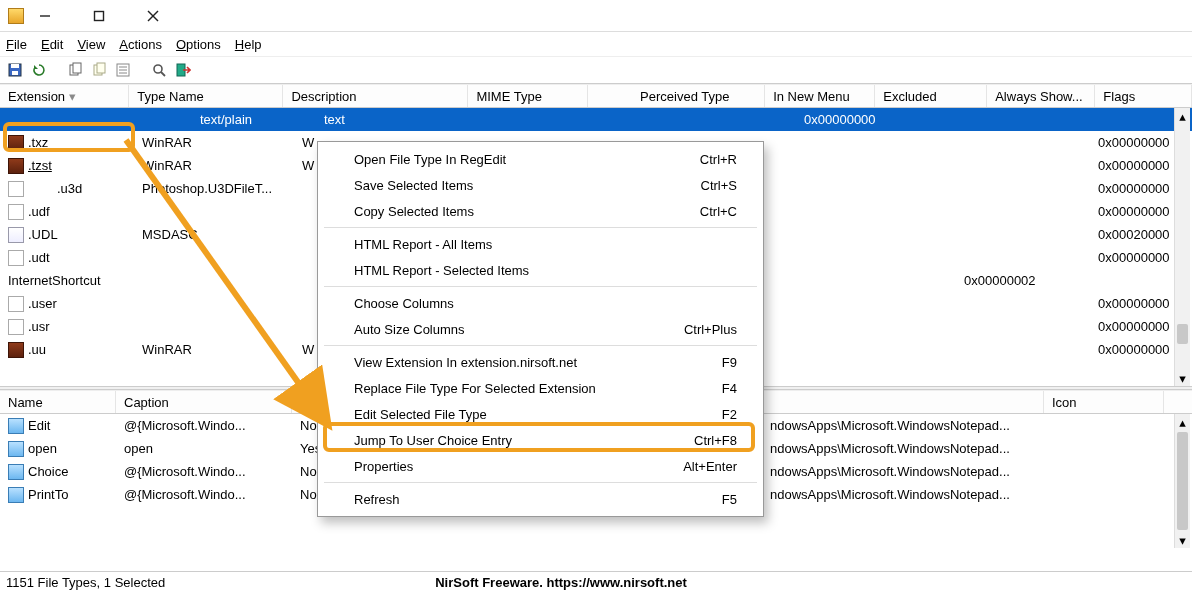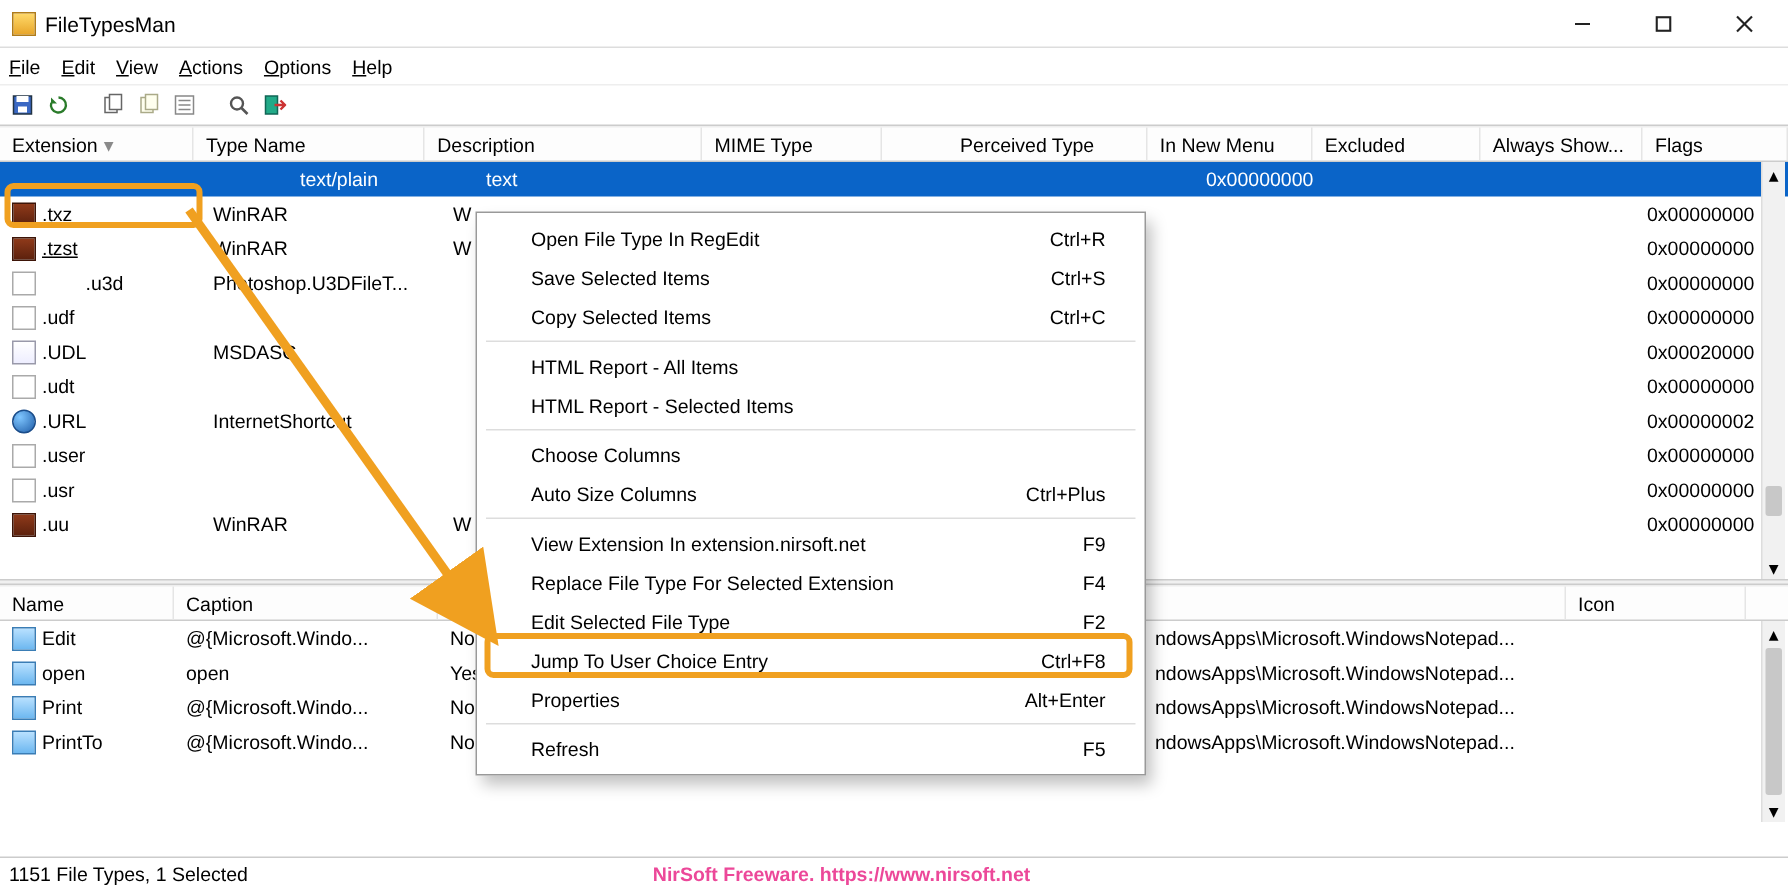--- a/index.html
+++ b/index.html
@@ -29,21 +29,21 @@
 .ricon { width:16px; height:16px; flex:0 0 16px; display:inline-block; border:1px solid #888; background:#fff; }
 .ricon.rar { background: linear-gradient(#8f3a1a,#5c210d); border-color:#3d1407; }
 .ricon.globe { border-radius:50%; background: radial-gradient(circle at 30% 30%, #7fc6ff, #1f5da8); border-color:#1b4d8a; }
 .ricon.page { background: #fff; border-color:#aaa; }
 .ricon.calendar { background: linear-gradient(#fff,#eef); border-color:#99a; }
 .ricon.note { background: linear-gradient(#b9e1ff,#6cb7f0); border-color:#3a7db5; }
 
 .splitter { height: 4px; background: #f0f0f0; border-top:1px solid #ccc; border-bottom:1px solid #ccc; }
 
 .bottombar { position:absolute; left:0; right:0; bottom:0; height:22px; border-top:1px solid #ccc; display:flex; align-items:center; padding:0 6px; gap:30px; }
-.bottombar .link { color:#ec4899; font-weight:bold; margin-left: 240px; }
+.bottombar .link { color:#000000; font-weight:bold; margin-left: 240px; }
 
 
 .ctxmenu { position:absolute; left:317px; top:141px; width:447px; background:#fff; border:1px solid #999; box-shadow: 4px 6px 10px rgba(0,0,0,.25); z-index:50; padding: 4px 0; }
 .ctxitem { height:26px; display:flex; align-items:center; padding: 0 26px 0 36px; justify-content:space-between; cursor:default; }
 .ctxsep { height:1px; background:#ddd; margin: 3px 6px; }
 
 
 .hl { position:absolute; border:4px solid #f0a020; border-radius:6px; z-index:60; pointer-events:none; }
 .hl1 { left:3px; top:122px; width:132px; height:30px; }
 .hl2 { left:323px; top:422px; width:432px; height:30px; }
@@ -52,21 +52,20 @@
 .scrollbar .thumb { position:absolute; left:2px; right:2px; background:#c8c8c8; border-radius:2px; }
 .scrollbar .arr { position:absolute; left:0; right:0; height:16px; display:flex; align-items:center; justify-content:center; }
 
 svg.arrow-annot { position:absolute; left:6px; top:124px; z-index:55; pointer-events:none; }
 </style>
 </head>
 <body>
 
 <div class="titlebar">
   <span class="app-icon"></span>
-  <div class="title">FileTypesMan</div>
   <div class="winbtns">
     <div class="winbtn">
         <svg width="12" height="12">
           <line x1="1" y1="6" x2="11" y2="6" stroke="#222" stroke-width="1.4"></line>
         </svg>
       </div>
     <div class="winbtn">
         <svg width="12" height="12">
           <rect x="1.5" y="1.5" width="9" height="9" fill="none" stroke="#222" stroke-width="1.4"></rect>
         </svg>
@@ -349,24 +348,20 @@
           <span></span>
         </div>
         <div class="cell" style="width: 112px;">
           <span></span>
         </div>
         <div class="cell" style="width: 100px;">
           <span>0x00000000</span>
         </div>
       </div>
       <div class="row">
-        <div class="cell" style="width: 134px;">
-          <span class="ricon globe"></span>
-          <span>.URL</span>
-        </div>
         <div class="cell" style="width: 160px;">
           <span>InternetShortcut</span>
         </div>
         <div class="cell" style="width: 192px;">
           <span></span>
         </div>
         <div class="cell" style="width: 124px;">
           <span></span>
         </div>
         <div class="cell" style="width: 138px;">
@@ -526,21 +521,21 @@
         <div class="cell" style="width: 282px;">
           <span>ndowsApps\Microsoft.WindowsNotepad...</span>
         </div>
         <div class="cell" style="width: 120px;">
           <span></span>
         </div>
       </div>
       <div class="row">
         <div class="cell" style="width: 116px;">
           <span class="ricon note"></span>
-          <span>Print</span>
+          <span>Choice</span>
         </div>
         <div class="cell" style="width: 176px;">
           <span>@{Microsoft.Windo...</span>
         </div>
         <div class="cell" style="width: 470px;">
           <span>No</span>
         </div>
         <div class="cell" style="width: 282px;">
           <span>ndowsApps\Microsoft.WindowsNotepad...</span>
         </div>

